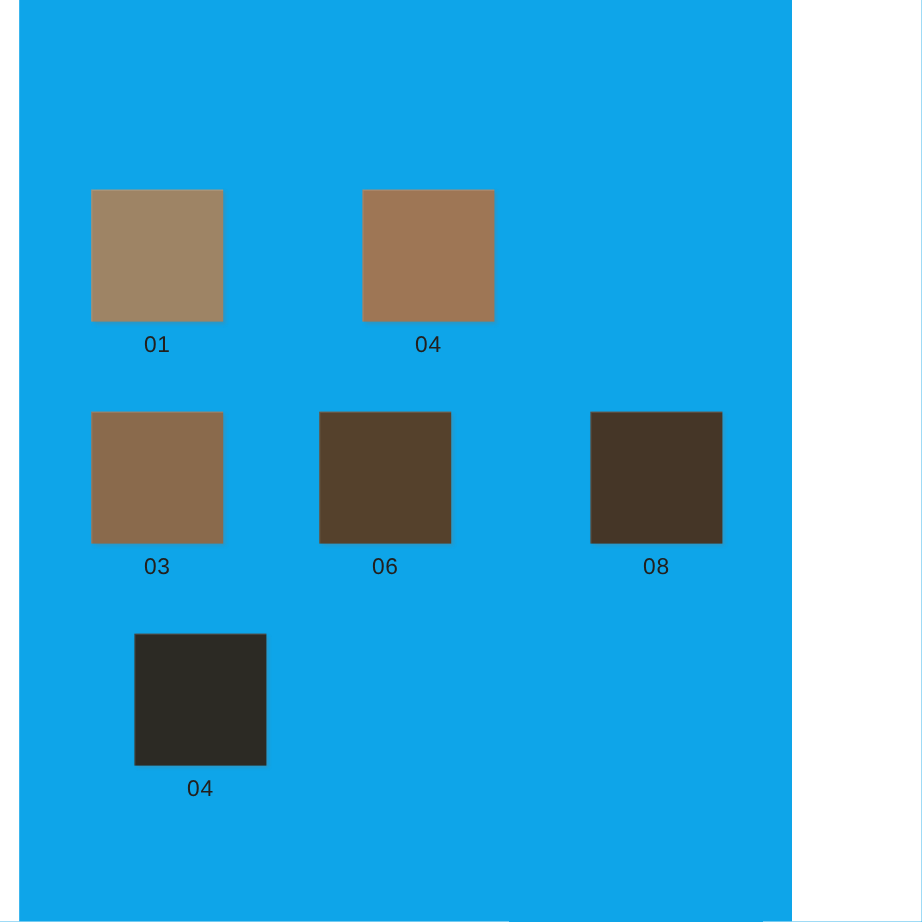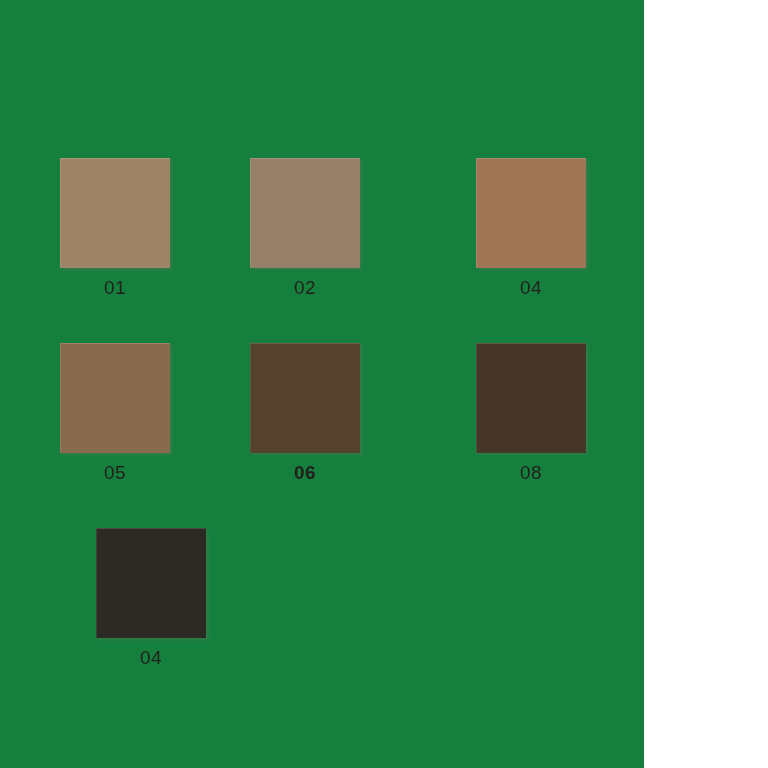--- a/index.html
+++ b/index.html
@@ -12,21 +12,22 @@
     height: 768px;
     background: #ffffff;
     font-family: "Liberation Sans", sans-serif;
     overflow: hidden;
   }
 
   #swatch-chart {
     position: relative;
     width: 644px;
     height: 768px;
-    background: #15803d;
+    background: #0ea5e9;
+    margin-left: 16px;
   }
 
   .swatch-grid {
     position: absolute;
     left: 60px;
     top: 158px;
     width: 690px;
   }
 
   .swatch-row {
@@ -75,37 +76,33 @@
 <div id="swatch-chart">
 
   <div class="swatch-grid">
 
     <div class="swatch-row">
       <div class="swatch-cell">
         <div class="swatch-chip" style="background: rgb(158, 132, 101);"></div>
         <div class="swatch-label" style="color: rgb(35, 31, 28);">01</div>
       </div>
       <div class="swatch-cell">
-        <div class="swatch-chip" style="background: rgb(151, 127, 104);"></div>
-        <div class="swatch-label" style="color: rgb(35, 31, 28);">02</div>
-      </div>
-      <div class="swatch-cell">
         <div class="swatch-chip" style="background: rgb(158, 118, 85);"></div>
         <div class="swatch-label" style="color: rgb(35, 31, 28);">04</div>
       </div>
     </div>
 
     <div class="swatch-row">
       <div class="swatch-cell">
         <div class="swatch-chip" style="background: rgb(138, 106, 76);"></div>
-        <div class="swatch-label" style="color: rgb(35, 31, 28);">05</div>
+        <div class="swatch-label" style="color: rgb(35, 31, 28);">03</div>
       </div>
       <div class="swatch-cell">
         <div class="swatch-chip" style="background: rgb(85, 65, 44);"></div>
-        <div class="swatch-label" style="color: rgb(35, 31, 28); font-weight: bold;">06</div>
+        <div class="swatch-label" style="color: rgb(35, 31, 28);">06</div>
       </div>
       <div class="swatch-cell">
         <div class="swatch-chip" style="background: rgb(69, 54, 39);"></div>
         <div class="swatch-label" style="color: rgb(35, 31, 28);">08</div>
       </div>
     </div>
 
     <div class="swatch-row">
       <div class="swatch-cell">
         <div class="swatch-chip" style="background: rgb(44, 42, 36);"></div>

